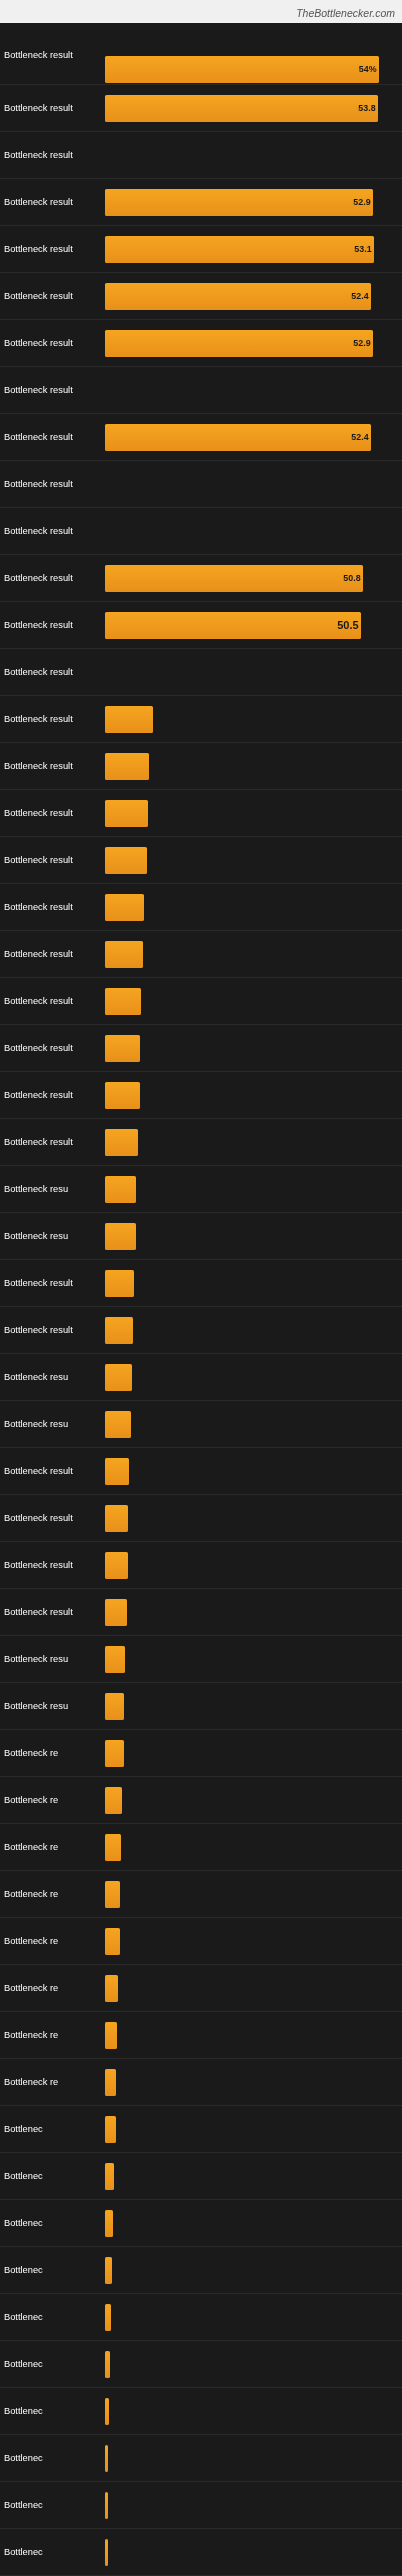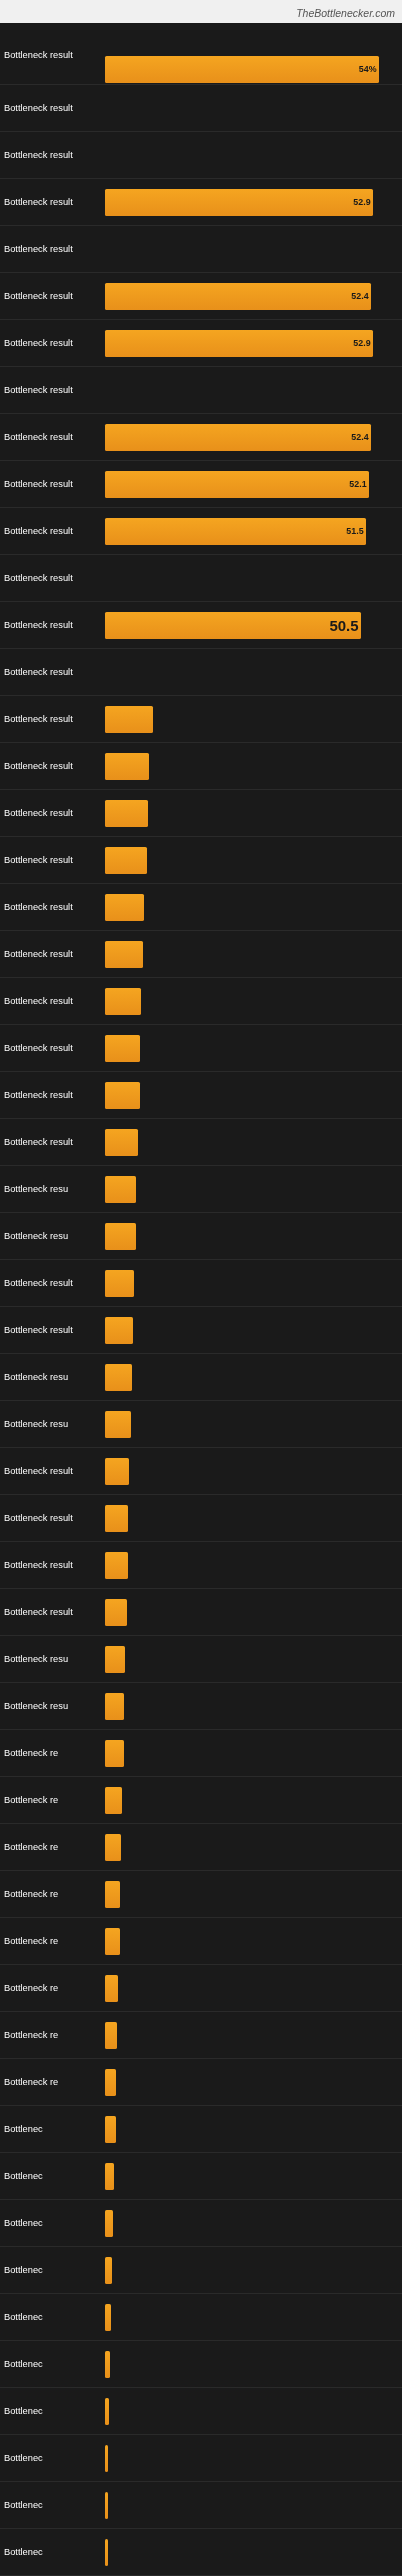--- a/index.html
+++ b/index.html
@@ -25,34 +25,44 @@
 <div style="display: flex; flex-direction: row; align-items: center; width: 403px; min-height: 47px; border-bottom: 0.8px solid rgb(42, 42, 42); padding: 1.6px 0px;">
       <div style="width: 105px; min-width: 105px; max-width: 105px; overflow: hidden; white-space: nowrap; color: rgb(255, 255, 255); font-size: 9.3px; padding-left: 4px; font-family: Arial, sans-serif;">Bottleneck result</div>
       <div style="flex: 1 1 0%; display: flex; align-items: center; padding-right: 5px; margin-top: 28px;">
         <div style="width: 274px; height: 27px; background: linear-gradient(rgb(245, 165, 32), rgb(232, 144, 26)); border-radius: 1.6px; display: flex; align-items: center; justify-content: flex-end; padding-right: 2.4px;">
           <span style="color: rgb(26, 26, 26); font-size: 8.9px; font-weight: bold; white-space: nowrap;">54%</span>
         </div>
       </div>
     </div>
     <div style="display: flex; flex-direction: row; align-items: center; width: 403px; min-height: 47px; border-bottom: 0.8px solid rgb(42, 42, 42); padding: 1.6px 0px;">
       <div style="width: 105px; min-width: 105px; max-width: 105px; overflow: hidden; white-space: nowrap; color: rgb(255, 255, 255); font-size: 9.3px; padding-left: 4px; font-family: Arial, sans-serif;">Bottleneck result</div>
+      <div style="flex: 1 1 0%; display: flex; align-items: center; padding-right: 4.8px;">
+        <div style="width: 273px; height: 27px; background: linear-gradient(rgb(245, 165, 32), rgb(232, 144, 26)); border-radius: 1.6px; display: flex; align-items: center; justify-content: flex-end; padding-right: 2.4px;">
+          <span style="color: rgb(26, 26, 26); font-size: 8.9px; font-weight: bold; white-space: nowrap;">53.8</span>
+        </div>
+      </div>
     </div>
     <div style="display: flex; flex-direction: row; align-items: center; width: 403px; min-height: 47px; border-bottom: 0.8px solid rgb(42, 42, 42); padding: 1.6px 0px;">
       <div style="width: 105px; min-width: 105px; max-width: 105px; overflow: hidden; white-space: nowrap; color: rgb(255, 255, 255); font-size: 9.3px; padding-left: 4px; font-family: Arial, sans-serif;">Bottleneck result</div>
     </div>
     <div style="display: flex; flex-direction: row; align-items: center; width: 403px; min-height: 47px; border-bottom: 0.8px solid rgb(42, 42, 42); padding: 1.6px 0px;">
       <div style="width: 105px; min-width: 105px; max-width: 105px; overflow: hidden; white-space: nowrap; color: rgb(255, 255, 255); font-size: 9.3px; padding-left: 4px; font-family: Arial, sans-serif;">Bottleneck result</div>
       <div style="flex: 1 1 0%; display: flex; align-items: center; padding-right: 4.8px;">
         <div style="width: 268px; height: 27px; background: linear-gradient(rgb(245, 165, 32), rgb(232, 144, 26)); border-radius: 1.6px; display: flex; align-items: center; justify-content: flex-end; padding-right: 2.4px;">
           <span style="color: rgb(26, 26, 26); font-size: 8.9px; font-weight: bold; white-space: nowrap;">52.9</span>
         </div>
       </div>
     </div>
     <div style="display: flex; flex-direction: row; align-items: center; width: 403px; min-height: 47px; border-bottom: 0.8px solid rgb(42, 42, 42); padding: 1.6px 0px;">
       <div style="width: 105px; min-width: 105px; max-width: 105px; overflow: hidden; white-space: nowrap; color: rgb(255, 255, 255); font-size: 9.3px; padding-left: 4px; font-family: Arial, sans-serif;">Bottleneck result</div>
+      <div style="flex: 1 1 0%; display: flex; align-items: center; padding-right: 4.8px;">
+        <div style="width: 269px; height: 27px; background: linear-gradient(rgb(245, 165, 32), rgb(232, 144, 26)); border-radius: 1.6px; display: flex; align-items: center; justify-content: flex-end; padding-right: 2.4px;">
+          <span style="color: rgb(26, 26, 26); font-size: 8.9px; font-weight: bold; white-space: nowrap;">53.1</span>
+        </div>
+      </div>
     </div>
     <div style="display: flex; flex-direction: row; align-items: center; width: 403px; min-height: 47px; border-bottom: 0.8px solid rgb(42, 42, 42); padding: 1.6px 0px;">
       <div style="width: 105px; min-width: 105px; max-width: 105px; overflow: hidden; white-space: nowrap; color: rgb(255, 255, 255); font-size: 9.3px; padding-left: 4px; font-family: Arial, sans-serif;">Bottleneck result</div>
       <div style="flex: 1 1 0%; display: flex; align-items: center; padding-right: 4.8px;">
         <div style="width: 266px; height: 27px; background: linear-gradient(rgb(245, 165, 32), rgb(232, 144, 26)); border-radius: 1.6px; display: flex; align-items: center; justify-content: flex-end; padding-right: 2.4px;">
           <span style="color: rgb(26, 26, 26); font-size: 8.9px; font-weight: bold; white-space: nowrap;">52.4</span>
         </div>
       </div>
     </div>
     <div style="display: flex; flex-direction: row; align-items: center; width: 403px; min-height: 47px; border-bottom: 0.8px solid rgb(42, 42, 42); padding: 1.6px 0px;">
@@ -69,42 +79,37 @@
     <div style="display: flex; flex-direction: row; align-items: center; width: 403px; min-height: 47px; border-bottom: 0.8px solid rgb(42, 42, 42); padding: 1.6px 0px;">
       <div style="width: 105px; min-width: 105px; max-width: 105px; overflow: hidden; white-space: nowrap; color: rgb(255, 255, 255); font-size: 9.3px; padding-left: 4px; font-family: Arial, sans-serif;">Bottleneck result</div>
       <div style="flex: 1 1 0%; display: flex; align-items: center; padding-right: 4.8px;">
         <div style="width: 266px; height: 27px; background: linear-gradient(rgb(245, 165, 32), rgb(232, 144, 26)); border-radius: 1.6px; display: flex; align-items: center; justify-content: flex-end; padding-right: 2.4px;">
           <span style="color: rgb(26, 26, 26); font-size: 8.9px; font-weight: bold; white-space: nowrap;">52.4</span>
         </div>
       </div>
     </div>
     <div style="display: flex; flex-direction: row; align-items: center; width: 403px; min-height: 47px; border-bottom: 0.8px solid rgb(42, 42, 42); padding: 1.6px 0px;">
       <div style="width: 105px; min-width: 105px; max-width: 105px; overflow: hidden; white-space: nowrap; color: rgb(255, 255, 255); font-size: 9.3px; padding-left: 4px; font-family: Arial, sans-serif;">Bottleneck result</div>
-      <div style="flex: 1 1 0%; display: flex; align-items: center; padding-right: 4.8px;">
-        <div style="width: 264px; height: 27px; background: linear-gradient(rgb(245, 165, 32), rgb(232, 144, 26)); border-radius: 1.6px; display: flex; align-items: center; justify-content: flex-end; padding-right: 2.4px;">
-          <span style="color: rgb(26, 26, 26); font-size: 8.9px; font-weight: bold; white-space: nowrap;">52.1</span>
-        </div>
-      </div>
-    </div>
-    <div style="display: flex; flex-direction: row; align-items: center; width: 403px; min-height: 47px; border-bottom: 0.8px solid rgb(42, 42, 42); padding: 1.6px 0px;">
-      <div style="width: 105px; min-width: 105px; max-width: 105px; overflow: hidden; white-space: nowrap; color: rgb(255, 255, 255); font-size: 9.3px; padding-left: 4px; font-family: Arial, sans-serif;">Bottleneck result</div>
-      <div style="flex: 1 1 0%; display: flex; align-items: center; padding-right: 4.8px;">
-        <div style="width: 261px; height: 27px; background: linear-gradient(rgb(245, 165, 32), rgb(232, 144, 26)); border-radius: 1.6px; display: flex; align-items: center; justify-content: flex-end; padding-right: 2.4px;">
-          <span style="color: rgb(26, 26, 26); font-size: 8.9px; font-weight: bold; white-space: nowrap;">51.5</span>
-        </div>
-      </div>
-    </div>
-    <div style="display: flex; flex-direction: row; align-items: center; width: 403px; min-height: 47px; border-bottom: 0.8px solid rgb(42, 42, 42); padding: 1.6px 0px;">
-      <div style="width: 105px; min-width: 105px; max-width: 105px; overflow: hidden; white-space: nowrap; color: rgb(255, 255, 255); font-size: 9.3px; padding-left: 4px; font-family: Arial, sans-serif;">Bottleneck result</div>
+    </div>
+    <div style="display: flex; flex-direction: row; align-items: center; width: 403px; min-height: 47px; border-bottom: 0.8px solid rgb(42, 42, 42); padding: 1.6px 0px;">
+      <div style="width: 105px; min-width: 105px; max-width: 105px; overflow: hidden; white-space: nowrap; color: rgb(255, 255, 255); font-size: 9.3px; padding-left: 4px; font-family: Arial, sans-serif;">Bottleneck result</div>
+    </div>
+    <div style="display: flex; flex-direction: row; align-items: center; width: 403px; min-height: 47px; border-bottom: 0.8px solid rgb(42, 42, 42); padding: 1.6px 0px;">
+      <div style="width: 105px; min-width: 105px; max-width: 105px; overflow: hidden; white-space: nowrap; color: rgb(255, 255, 255); font-size: 9.3px; padding-left: 4px; font-family: Arial, sans-serif;">Bottleneck result</div>
+      <div style="flex: 1 1 0%; display: flex; align-items: center; padding-right: 4.8px;">
+        <div style="width: 258px; height: 27px; background: linear-gradient(rgb(245, 165, 32), rgb(232, 144, 26)); border-radius: 1.6px; display: flex; align-items: center; justify-content: flex-end; padding-right: 2.4px;">
+          <span style="color: rgb(26, 26, 26); font-size: 8.9px; font-weight: bold; white-space: nowrap;">50.8</span>
+        </div>
+      </div>
     </div>
     <div style="display: flex; flex-direction: row; align-items: center; width: 403px; min-height: 47px; border-bottom: 0.8px solid rgb(42, 42, 42); padding: 1.6px 0px;">
       <div style="width: 105px; min-width: 105px; max-width: 105px; overflow: hidden; white-space: nowrap; color: rgb(255, 255, 255); font-size: 9.3px; padding-left: 4px; font-family: Arial, sans-serif;">Bottleneck result</div>
       <div style="flex: 1 1 0%; display: flex; align-items: center; padding-right: 4.8px;">
         <div style="width: 256px; height: 27px; background: linear-gradient(rgb(245, 165, 32), rgb(232, 144, 26)); border-radius: 1.6px; display: flex; align-items: center; justify-content: flex-end; padding-right: 2.4px;">
-          <span style="color: rgb(26, 26, 26); font-size: 15px; font-weight: bold; white-space: nowrap;">50.5</span>
+          <span style="color: rgb(26, 26, 26); font-size: 11px; font-weight: bold; white-space: nowrap;">50.5</span>
         </div>
       </div>
     </div>
     <div style="display: flex; flex-direction: row; align-items: center; width: 403px; min-height: 47px; border-bottom: 0.8px solid rgb(42, 42, 42); padding: 1.6px 0px;">
       <div style="width: 105px; min-width: 105px; max-width: 105px; overflow: hidden; white-space: nowrap; color: rgb(255, 255, 255); font-size: 9.3px; padding-left: 4px; font-family: Arial, sans-serif;">Bottleneck result</div>
     </div>
     <div style="display: flex; flex-direction: row; align-items: center; width: 403px; min-height: 47px; border-bottom: 0.8px solid rgb(42, 42, 42); padding: 1.6px 0px;">
       <div style="width: 105px; min-width: 105px; max-width: 105px; overflow: hidden; white-space: nowrap; color: rgb(255, 255, 255); font-size: 9.3px; padding-left: 4px; font-family: Arial, sans-serif;">Bottleneck result</div>
       <div style="flex: 1 1 0%; display: flex; align-items: center; padding-right: 4.8px;">
         <div style="width: 48px; height: 27px; background: linear-gradient(rgb(245, 165, 32), rgb(232, 144, 26)); border-radius: 1.6px; display: flex; align-items: center; justify-content: flex-end; padding-right: 2.4px;"></div>

